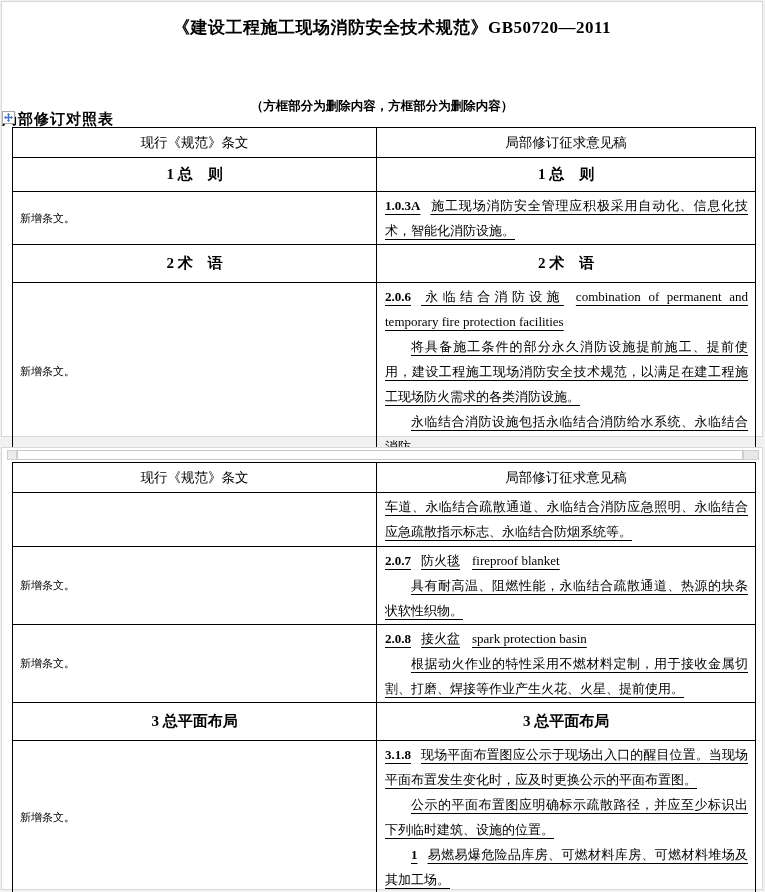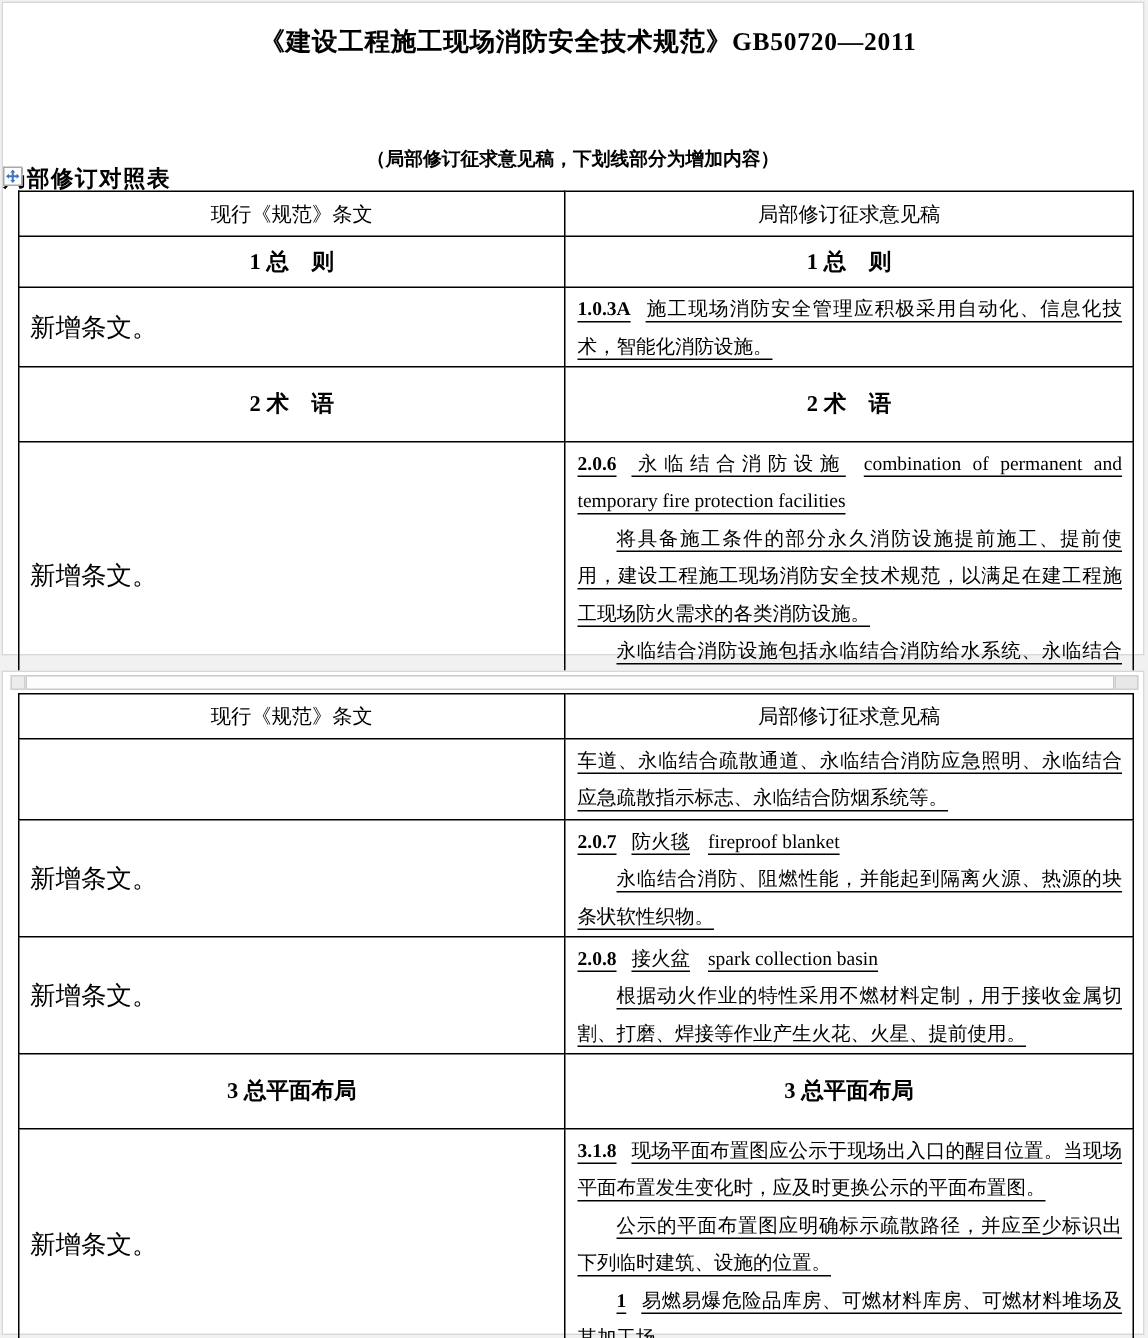--- a/index.html
+++ b/index.html
@@ -31,27 +31,27 @@
   .move-handle svg{display:block;}
 
   .tblwrap{position:absolute;left:10px;}
   #tbl1wrap{top:125px;}
   #tbl2wrap{top:14px;}
   table.cmp{border-collapse:collapse;table-layout:fixed;width:743px;}
   table.cmp td{border:1px solid #000;box-sizing:border-box;overflow:hidden;}
   col.c-left{width:364px;}
   col.c-right{width:379px;}
 
-  tr.rh30{height:30px;padding-left:23px;} tr.rh33{height:50px;} tr.rh34{height:34px;}
+  tr.rh30{height:30px;padding-left:23px;} tr.rh33{height:38px;} tr.rh34{height:34px;}
   tr.rh52{height:52px;} tr.rh54{height:54px;} tr.rh74{height:74px;}
   tr.rh75{height:75px;} tr.rh148{height:148px;} tr.rh150{height:150px;}
 
   td.hd{text-align:center;vertical-align:middle;font-size:13.5px;}
   td.sec{text-align:center;vertical-align:middle;font-weight:bold;font-size:15px;}
-  td.lab{vertical-align:middle;font-size:17px;padding:0 6px 0 7px;}
+  td.lab{vertical-align:middle;font-size:11px;padding:0 6px 0 7px;}
   td.body{vertical-align:top;padding:1px 7px 1px 8px;font-size:13px;}
 
   p.line{margin:0;line-height:25px;text-align:justify;text-decoration:underline;}
   .added{text-decoration:underline;text-underline-offset:3.5px;text-decoration-thickness:1px;}
   .num{font-weight:bold;}
   .sp1{margin-left:10px;}
   .sp2{margin-left:12px;}
   .ind{text-indent:26px;}
 
   
@@ -62,21 +62,21 @@
   .strip-right{position:absolute;top:2px;left:741px;width:16px;height:10px;
     background:#e8e8e8;border:1px solid #cfcfcf;box-sizing:border-box;}
 </style>
 </head>
 <body>
 
 <div class="page" id="page1">
 
   <div class="doc-title">《建设工程施工现场消防安全技术规范》GB50720—2011</div>
   <div class="doc-subtitle">局部修订对照表</div>
-  <div class="doc-note">（局部修订征求意见稿，下划线部分为增加内容）</div>
+  <div class="doc-note">（方框部分为删除内容，方框部分为删除内容）</div>
 
   <div class="move-handle">
     <svg width="9" height="9" viewBox="0 0 16 16">
       <path d="M8 0 L11 3.5 H9.2 V6.8 H12.5 V5 L16 8 L12.5 11 V9.2 H9.2 V12.5 H11 L8 16 L5 12.5 H6.8 V9.2 H3.5 V11 L0 8 L3.5 5 V6.8 H6.8 V3.5 H5 Z" fill="#4470c4"></path>
     </svg>
   </div>
 
   <div class="tblwrap" id="tbl1wrap">
     <table class="cmp">
       <colgroup>
@@ -141,28 +141,28 @@
         <td class="body">
           <p class="line added">车道、永临结合疏散通道、永临结合消防应急照明、永临结合应急疏散指示标志、永临结合防烟系统等。</p>
         </td>
       </tr>
       <tr class="rh75">
         <td class="lab">新增条文。</td>
         <td class="body">
           <p class="line added">
             <span class="num">2.0.7</span><span class="sp1">防火毯</span><span class="sp2">fireproof blanket</span>
           </p>
-          <p class="line added ind">永临结合消防、阻燃性能，并能起到隔离火源、热源的块条状软性织物。</p>
+          <p class="line added ind">具有耐高温、阻燃性能，永临结合疏散通道、热源的块条状软性织物。</p>
         </td>
       </tr>
       <tr class="rh74">
         <td class="lab">新增条文。</td>
         <td class="body">
           <p class="line added">
-            <span class="num">2.0.8</span><span class="sp1">接火盆</span><span class="sp2">spark collection basin</span>
+            <span class="num">2.0.8</span><span class="sp1">接火盆</span><span class="sp2">spark protection basin</span>
           </p>
           <p class="line added ind">根据动火作业的特性采用不燃材料定制，用于接收金属切割、打磨、焊接等作业产生火花、火星、提前使用。</p>
         </td>
       </tr>
       <tr class="rh33">
         <td class="sec">3 总平面布局</td>
         <td class="sec">3 总平面布局</td>
       </tr>
       <tr class="rh150">
         <td class="lab">新增条文。</td>

